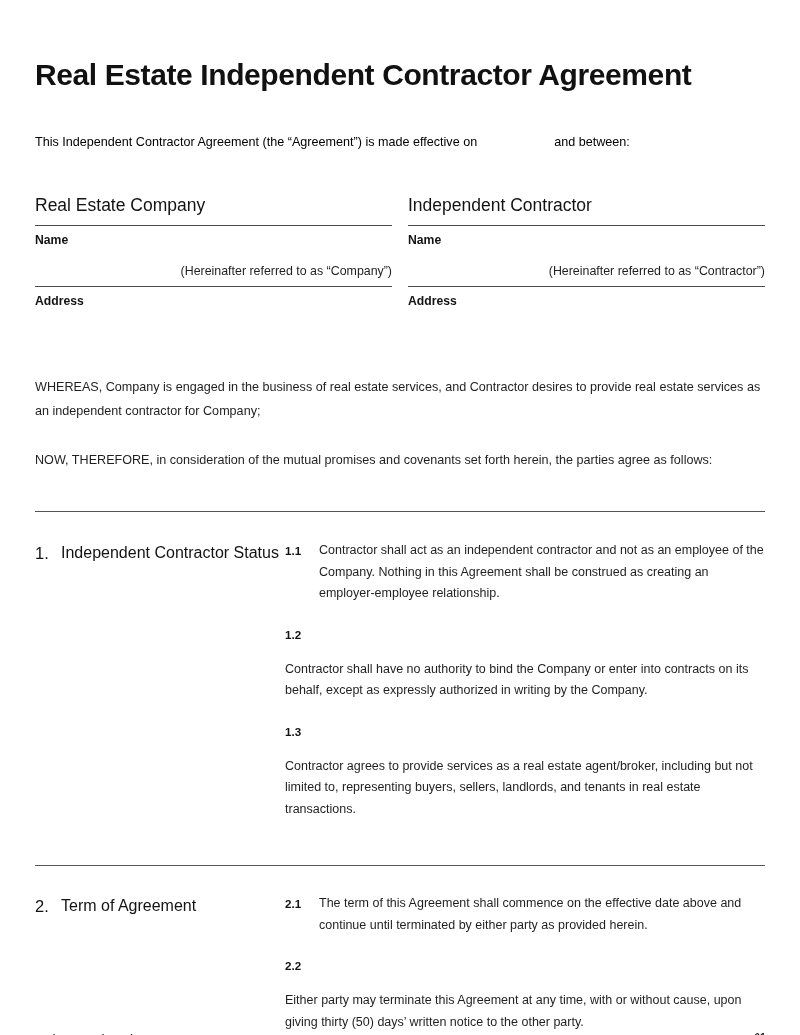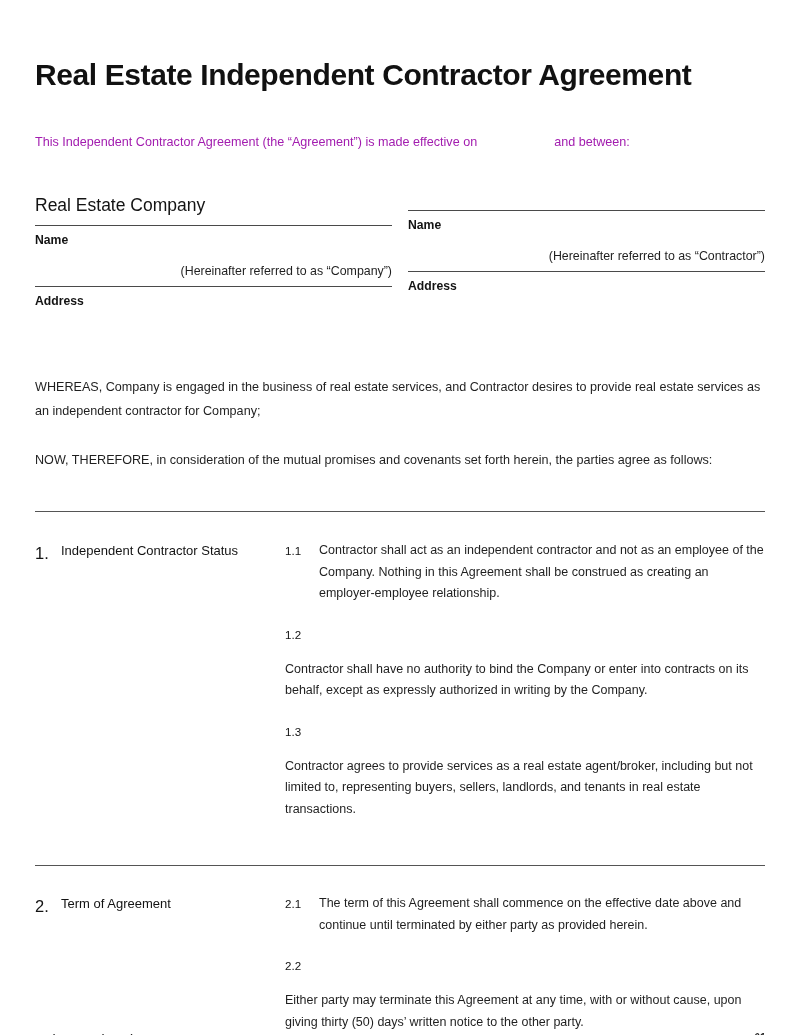--- a/index.html
+++ b/index.html
@@ -32,21 +32,21 @@
     letter-spacing: -0.4px;
     color: #111111;
     margin: 0;
     padding-top: 30px;
     line-height: 1.15;
   }
 
   
   .intro {
     font-size: 12.6px;
-    color: #a21caf;
+    color: #000000;
     margin-top: 40px;
     line-height: 1.5;
     white-space: pre;
   }
 
   
   .parties {
     display: flex;
     margin-top: 44px;
     align-items: center;
@@ -120,38 +120,38 @@
     padding-top: 2px;
   }
   .section-num {
     font-size: 16.5px;
     color: #131313;
     width: 26px;
     flex: 0 0 26px;
     line-height: 1.38;
   }
   .section-title {
-    font-size: 13px;
+    font-size: 16px;
     color: #131313;
     line-height: 1.38;
   }
   .clauses {
     flex: 1 1 auto;
   }
   .clause {
     display: flex;
     align-items: flex-start;
   }
   .clause + .clause {
     margin-top: 19px;
     flex-direction: column;
   }
   .clause-num {
     font-size: 11.6px;
-    font-weight: normal;
+    font-weight: bold;
     color: #131313;
     width: 34px;
     flex: 0 0 34px;
     line-height: 1.72;
     padding-top: 1px;
   }
   .clause-text {
     font-size: 12.5px;
     color: #1f1f1f;
     line-height: 1.72;
@@ -195,20 +195,21 @@
     <div class="party-col">
       <div class="party-heading">Real Estate Company</div>
       <hr class="rule">
       <div class="field-label">Name</div>
       <div class="hereinafter">(Hereinafter referred to as “Company”)</div>
       <hr class="rule">
       <div class="field-label">Address</div>
     </div>
 
     <div class="party-col right">
+      <div class="party-heading">Independent Contractor</div>
       <hr class="rule">
       <div class="field-label">Name</div>
       <div class="hereinafter">(Hereinafter referred to as “Contractor”)</div>
       <hr class="rule">
       <div class="field-label">Address</div>
     </div>
 
   </div>
 
   <div class="recitals">

